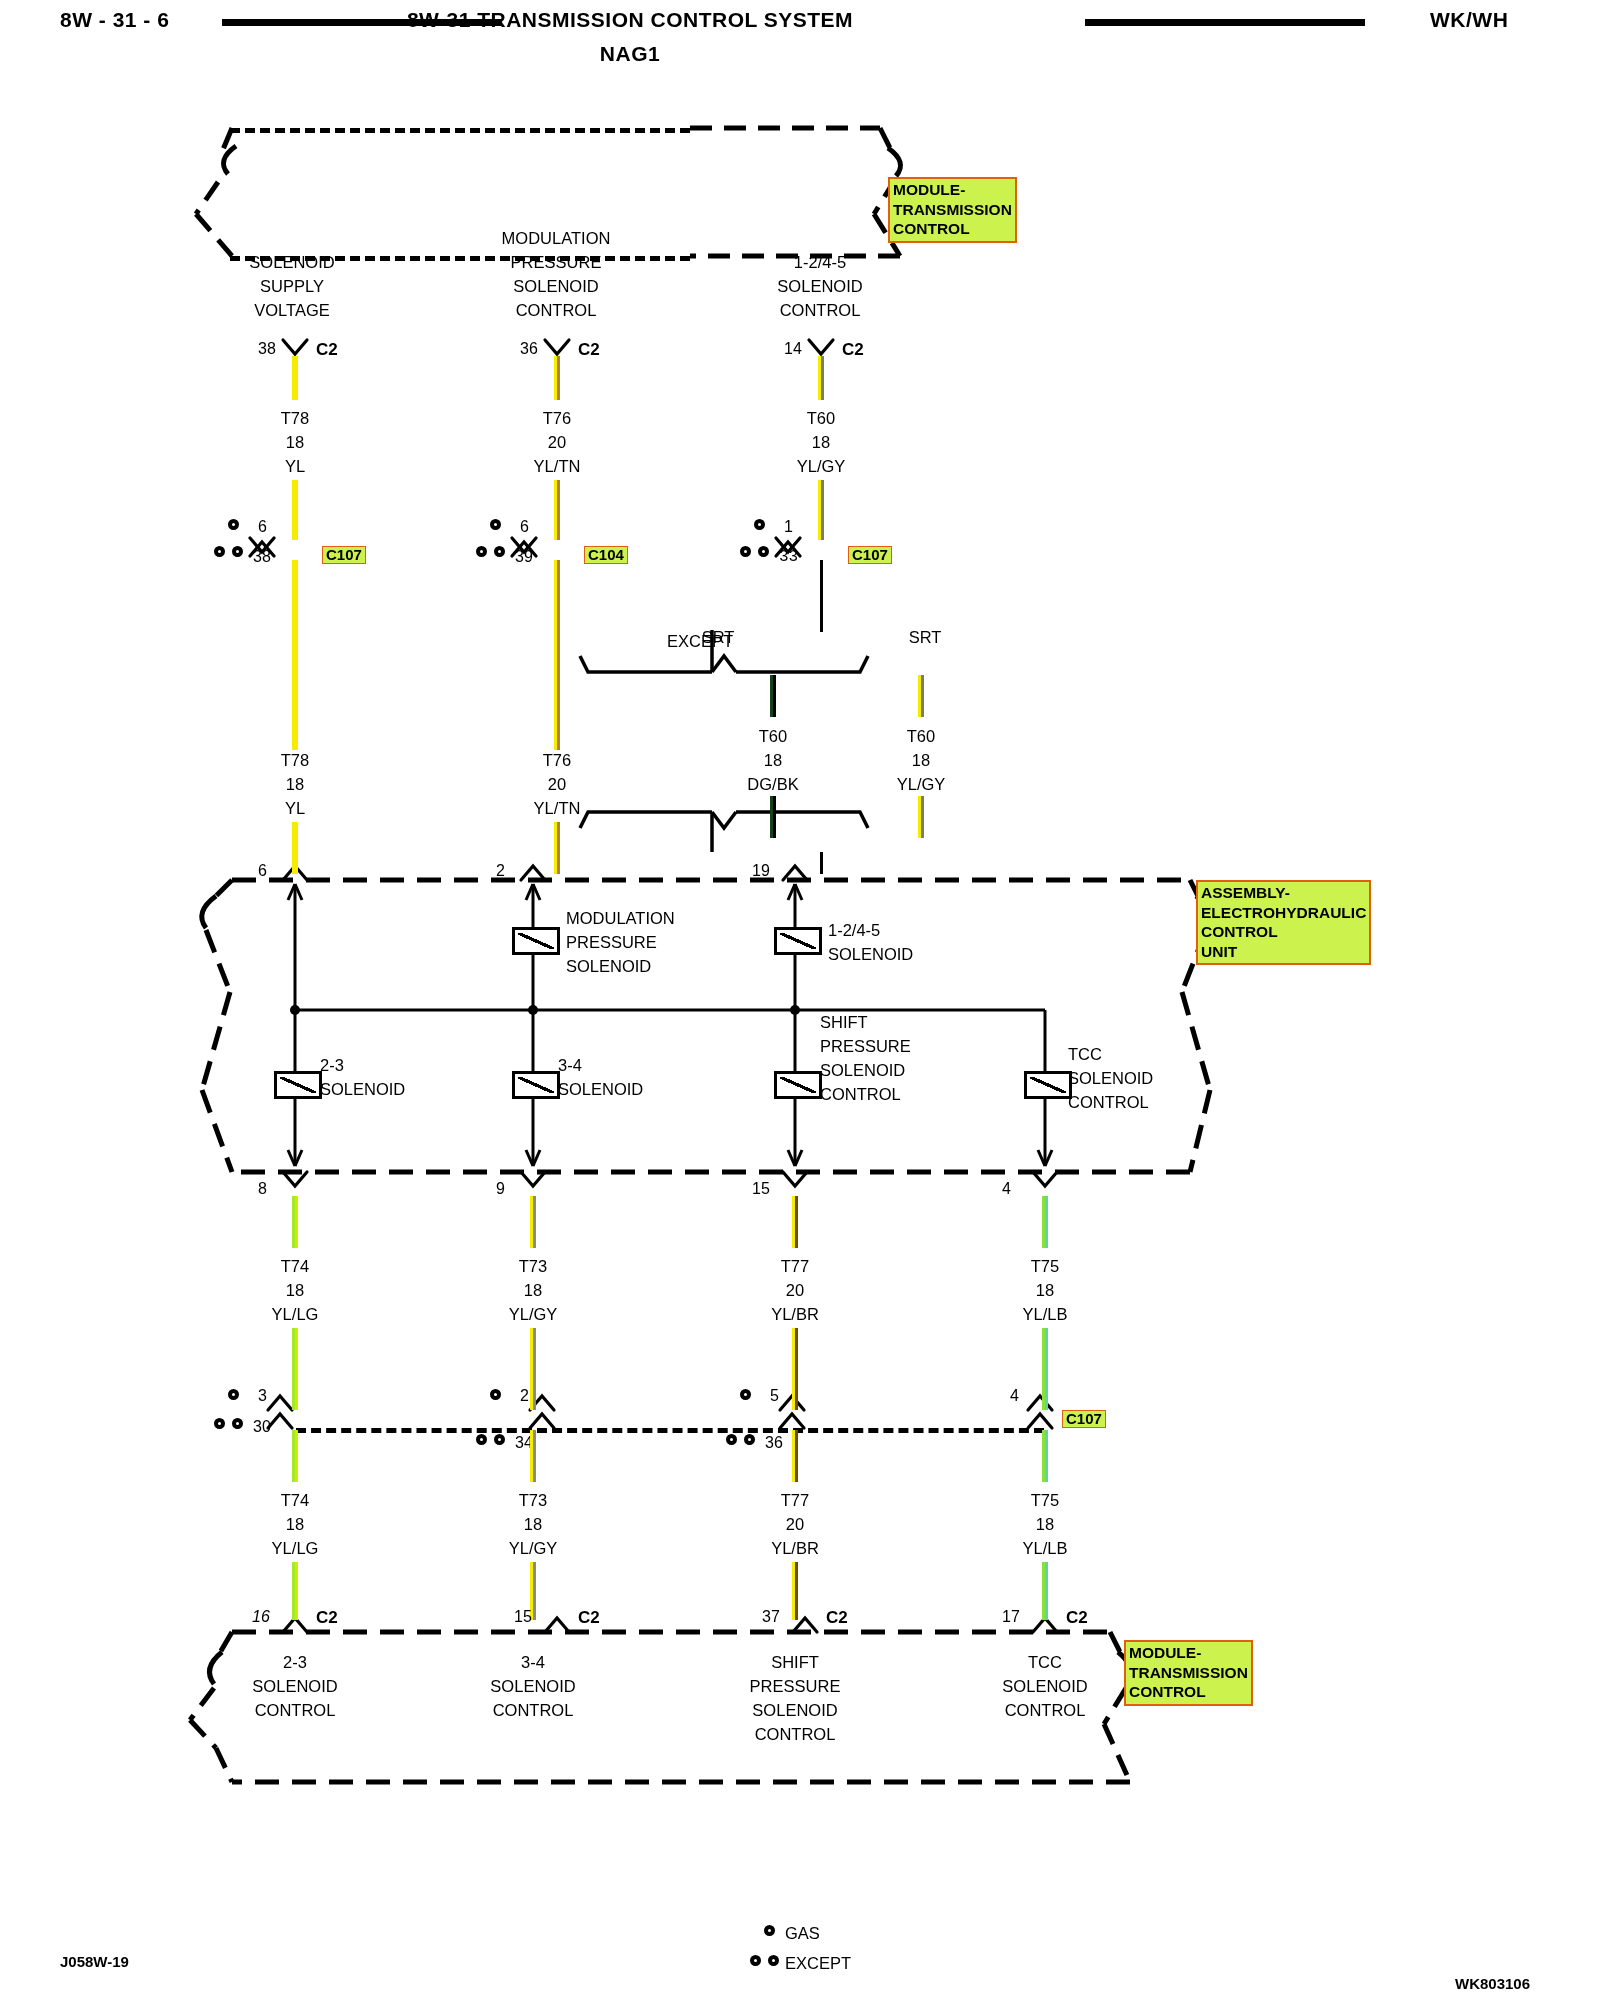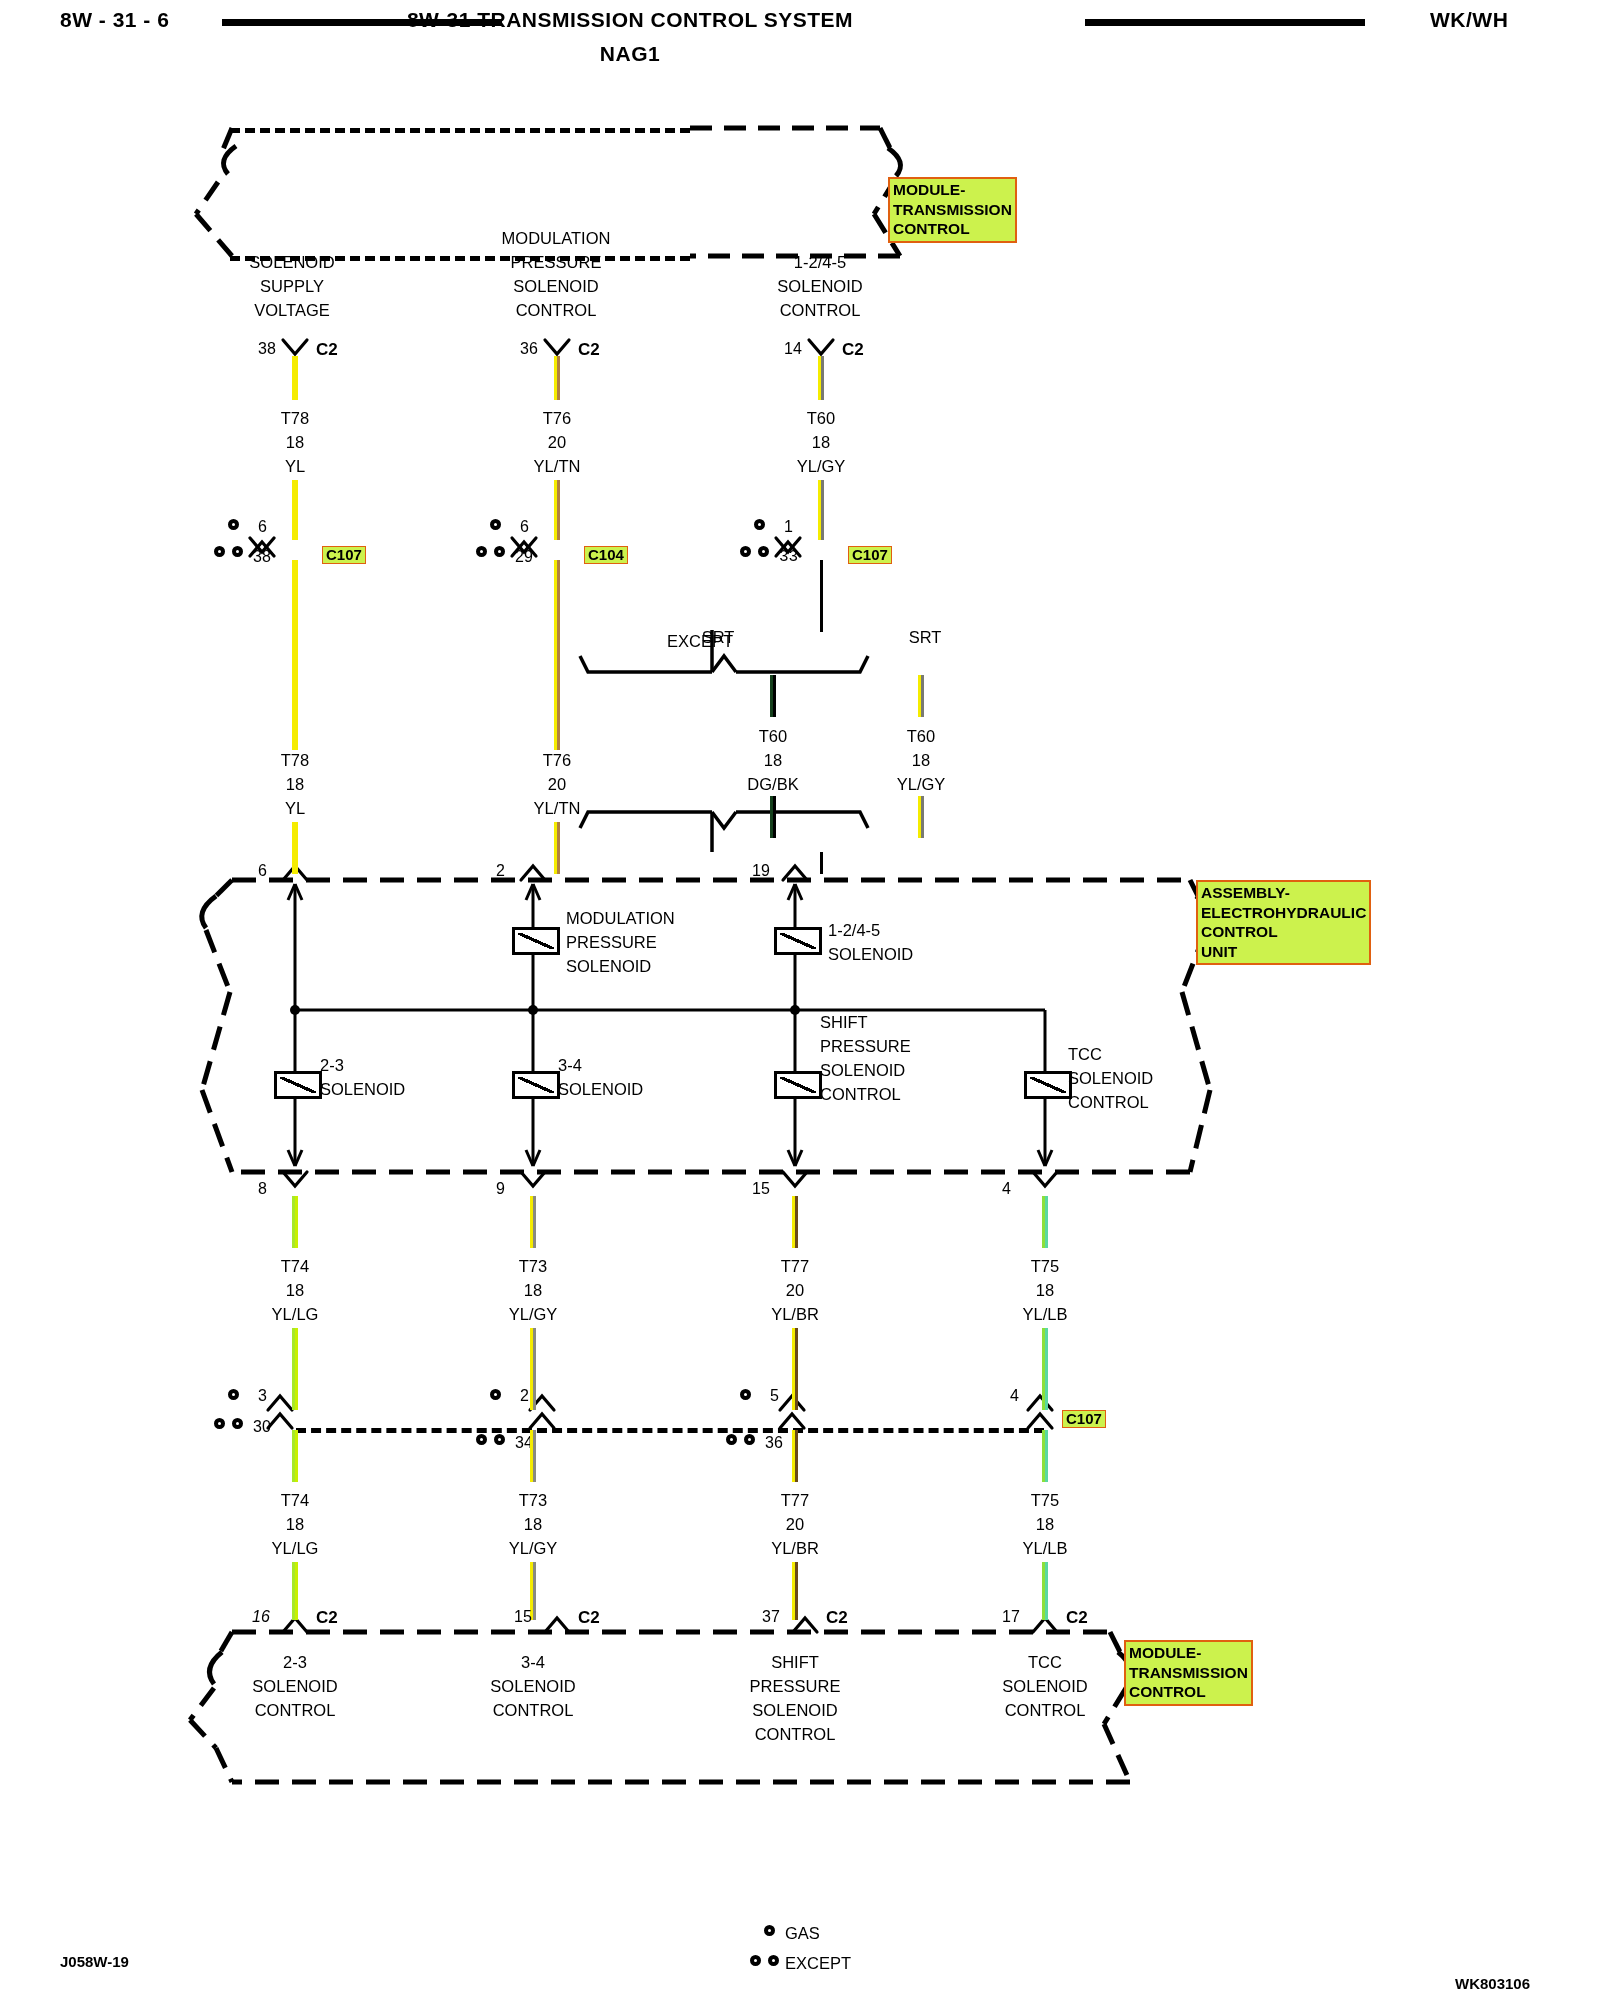--- a/index.html
+++ b/index.html
@@ -263,21 +263,21 @@
   <div class="dot" style="left:214px;top:546px;"></div>
   <div class="dot" style="left:232px;top:546px;"></div>
   <div class="abs pin" style="left:258px;top:518px;">6</div>
   <div class="abs pin" style="left:253px;top:548px;">38</div>
   <div class="abs conn-tag" style="left:322px;top:546px;">C107</div>
 
   <div class="dot" style="left:490px;top:519px;"></div>
   <div class="dot" style="left:476px;top:546px;"></div>
   <div class="dot" style="left:494px;top:546px;"></div>
   <div class="abs pin" style="left:520px;top:518px;">6</div>
-  <div class="abs pin" style="left:515px;top:548px;">29</div>
+  <div class="abs pin" style="left:515px;top:548px;">39</div>
   <div class="abs conn-tag" style="left:584px;top:546px;">C104</div>
 
   <div class="dot" style="left:754px;top:519px;"></div>
   <div class="dot" style="left:740px;top:546px;"></div>
   <div class="dot" style="left:758px;top:546px;"></div>
   <div class="abs pin" style="left:784px;top:518px;">1</div>
   <div class="abs pin" style="left:779px;top:548px;font-family:Liberation Mono, monospace;">33</div>
   <div class="abs conn-tag" style="left:848px;top:546px;">C107</div>
 
   <div class="wire w-yl" style="left:292px;top:560px;height:190px;"></div>

